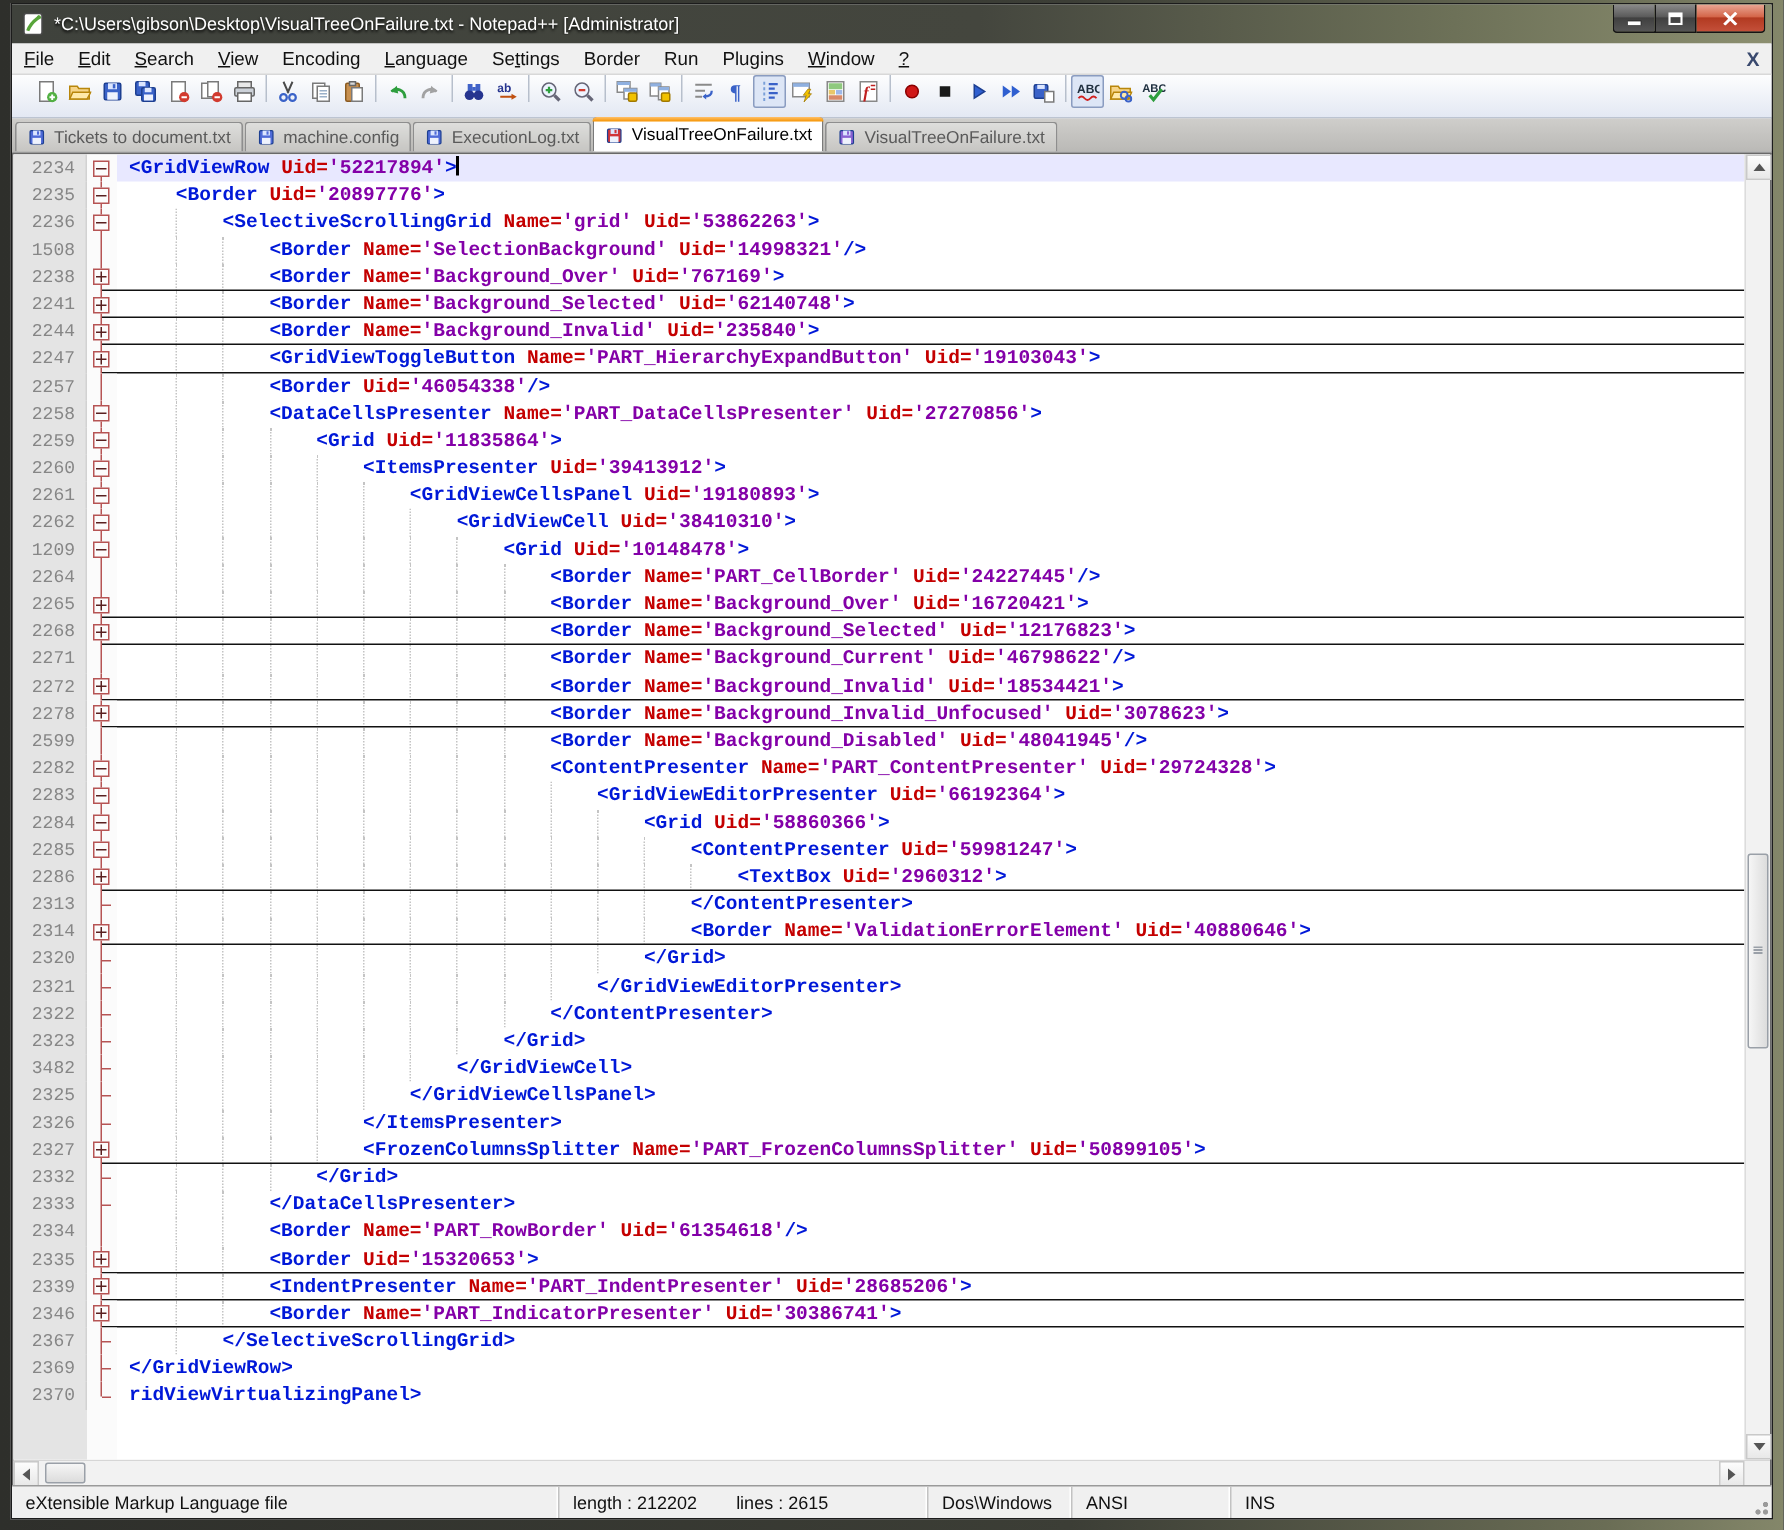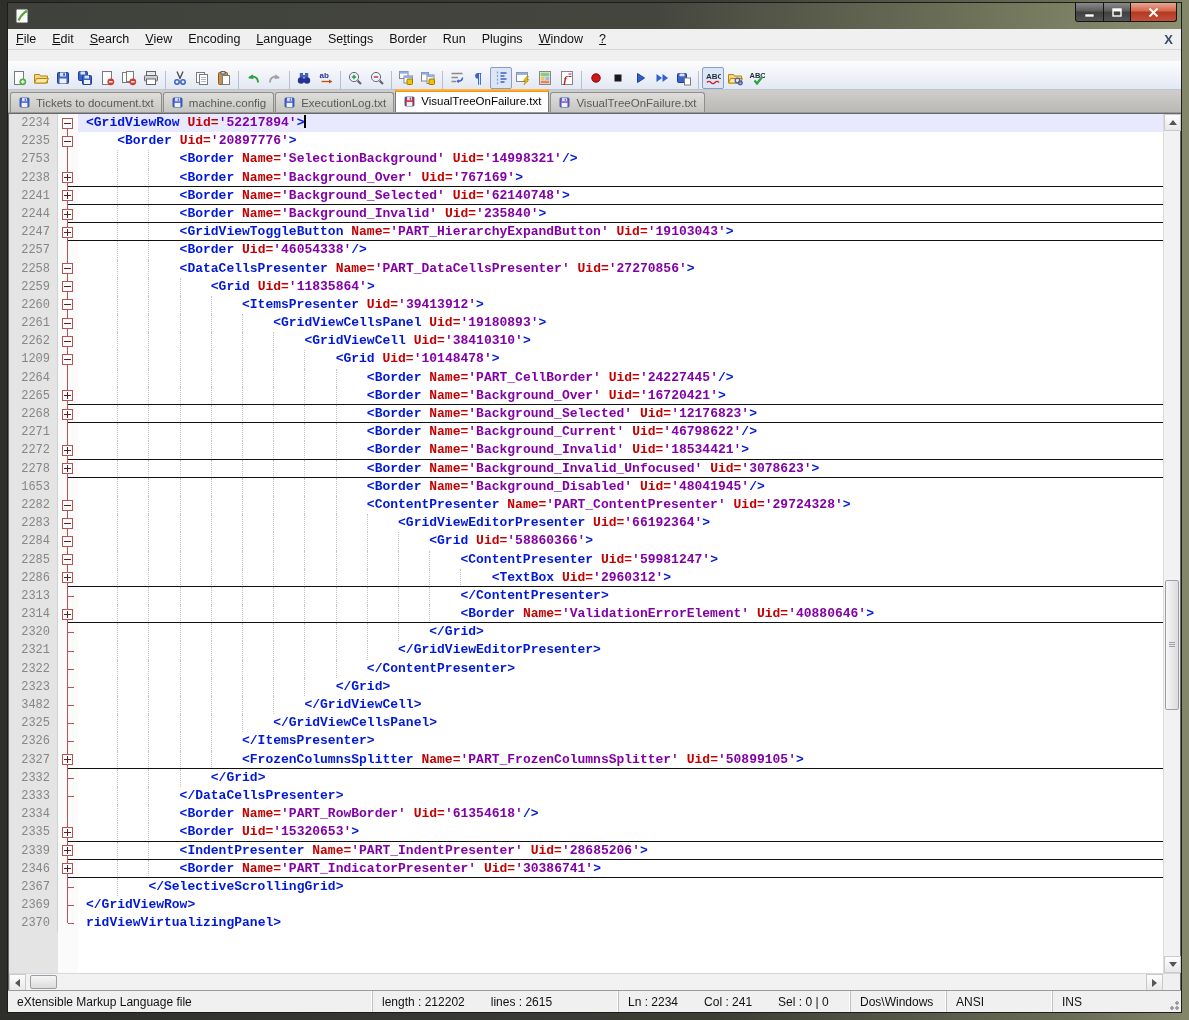--- a/index.html
+++ b/index.html
@@ -25,21 +25,21 @@
     background:linear-gradient(#e9a694,#d4664a 45%,#b23a21 50%,#c4503a);}
 
   
   .menubar{height:21px;background:#f0f0f0;display:flex;align-items:center;
     font-size:12.5px;color:#111;border-bottom:1px solid #d8d8d8;flex:0 0 auto;position:relative;}
   .mitem{padding:2px 8px;cursor:default;}
   .menu-close-x{position:absolute;right:8px;font-weight:bold;color:#39496e;font-size:13px;}
 
   
   .toolbar{height:29px;background:linear-gradient(#fdfdfe,#e3e8f3);
-    border-bottom:1px solid #bcc4d1;display:flex;align-items:flex-end;padding-left:0;flex:0 0 auto;margin-top:11px;}
+    border-bottom:1px solid #bcc4d1;display:flex;align-items:flex-start;padding-left:12px;flex:0 0 auto;}
   .tbtn{width:22px;height:22px;display:flex;align-items:center;justify-content:center;border:1px solid transparent;border-radius:2px;}
   .tbtn svg{width:16px;height:16px;}
   .tbtn.pressed{border:1px solid #8a9cc0;background:#dde6f6;}
   .tsep{width:1px;height:18px;background:#b7bfcc;margin:0 3px;}
 
   
   .tabbar{height:23px;background:linear-gradient(#cfcecb,#bab9b6);display:flex;align-items:flex-end;
     padding-left:2px;flex:0 0 auto;border-bottom:1px solid #989898;}
   .tab{height:20px;display:flex;align-items:center;padding:0 7px;margin-right:1px;
     background:linear-gradient(#dededc,#c6c5c2);border:1px solid #8e8e8e;border-bottom:none;
@@ -115,20 +115,21 @@
 
 <div class="window">
   <div class="inner">
 
     <div class="titlebar">
       <svg class="appicon" viewBox="0 0 16 16">
         <rect x="2" y="1" width="12" height="14" rx="1.5" fill="#fff" stroke="#4a4a4a"></rect>
         <path d="M4.5 12.5c2.5-6.5 5.5-7 8-9.5" stroke="#58a53a" stroke-width="2.2" fill="none"></path>
         <circle cx="12" cy="3.5" r="1.3" fill="#58a53a"></circle>
       </svg>
+      <span class="title-text">*C:\Users\gibson\Desktop\VisualTreeOnFailure.txt - Notepad++ [Administrator]</span>
       <div class="winbtns">
         <div class="wbtn min">
           <svg width="10" height="9" viewBox="0 0 10 9">
               <rect x="0" y="6" width="9" height="3" fill="#fff" stroke="#222" stroke-width="0.5"></rect>
             </svg>
         </div>
         <div class="wbtn max">
           <svg width="11" height="10" viewBox="0 0 11 10">
               <rect x="1" y="2" width="8" height="7" fill="none" stroke="#fff" stroke-width="1.4"></rect>
               <rect x="1" y="2" width="8" height="2.4" fill="#fff"></rect>
@@ -458,21 +459,31 @@
               <div class="num">2235</div>
               <div class="fold">
                 <span class="vl"></span>
                 <span class="bx">
                   <span class="sh"></span>
                 </span>
               </div>
               <div class="code" style="padding-left:calc(8px + 4ch)"><span class="xt">&lt;Border</span> <span class="xa">Uid=</span><span class="xv">'20897776'</span><span class="xt">&gt;</span></div>
             </div>
             <div class="row">
-              <div class="num">2753</div>
+              <div class="num">2236</div>
+              <div class="fold">
+                <span class="vl"></span>
+                <span class="bx">
+                  <span class="sh"></span>
+                </span>
+              </div>
+              <div class="code" style="padding-left:calc(8px + 8ch)"><span class="ig" style="left:calc(8px + 4ch)"></span><span class="xt">&lt;SelectiveScrollingGrid</span> <span class="xa">Name=</span><span class="xv">'grid'</span> <span class="xa">Uid=</span><span class="xv">'53862263'</span><span class="xt">&gt;</span></div>
+            </div>
+            <div class="row">
+              <div class="num">1508</div>
               <div class="fold">
                 <span class="vl"></span>
               </div>
               <div class="code" style="padding-left:calc(8px + 12ch)"><span class="ig" style="left:calc(8px + 4ch)"></span><span class="ig" style="left:calc(8px + 8ch)"></span><span class="xt">&lt;Border</span> <span class="xa">Name=</span><span class="xv">'SelectionBackground'</span> <span class="xa">Uid=</span><span class="xv">'14998321'</span><span class="xt">/&gt;</span></div>
             </div>
             <div class="row collapsed">
               <div class="num">2238</div>
               <div class="fold">
                 <span class="vl"></span>
                 <span class="bx">
@@ -634,21 +645,21 @@
               <div class="fold">
                 <span class="vl"></span>
                 <span class="bx">
                   <span class="sh"></span>
                   <span class="sv"></span>
                 </span>
               </div>
               <div class="code" style="padding-left:calc(8px + 36ch)"><span class="ig" style="left:calc(8px + 4ch)"></span><span class="ig" style="left:calc(8px + 8ch)"></span><span class="ig" style="left:calc(8px + 12ch)"></span><span class="ig" style="left:calc(8px + 16ch)"></span><span class="ig" style="left:calc(8px + 20ch)"></span><span class="ig" style="left:calc(8px + 24ch)"></span><span class="ig" style="left:calc(8px + 28ch)"></span><span class="ig" style="left:calc(8px + 32ch)"></span><span class="xt">&lt;Border</span> <span class="xa">Name=</span><span class="xv">'Background_Invalid_Unfocused'</span> <span class="xa">Uid=</span><span class="xv">'3078623'</span><span class="xt">&gt;</span></div>
             </div>
             <div class="row">
-              <div class="num">1653</div>
+              <div class="num">2599</div>
               <div class="fold">
                 <span class="vl"></span>
               </div>
               <div class="code" style="padding-left:calc(8px + 36ch)"><span class="ig" style="left:calc(8px + 4ch)"></span><span class="ig" style="left:calc(8px + 8ch)"></span><span class="ig" style="left:calc(8px + 12ch)"></span><span class="ig" style="left:calc(8px + 16ch)"></span><span class="ig" style="left:calc(8px + 20ch)"></span><span class="ig" style="left:calc(8px + 24ch)"></span><span class="ig" style="left:calc(8px + 28ch)"></span><span class="ig" style="left:calc(8px + 32ch)"></span><span class="xt">&lt;Border</span> <span class="xa">Name=</span><span class="xv">'Background_Disabled'</span> <span class="xa">Uid=</span><span class="xv">'48041945'</span><span class="xt">/&gt;</span></div>
             </div>
             <div class="row">
               <div class="num">2282</div>
               <div class="fold">
                 <span class="vl"></span>
                 <span class="bx">
@@ -889,27 +900,20 @@
       </div>
     </div>
 
     <div class="statusbar">
       <div class="scell" style="width:365px;">eXtensible Markup Language file</div>
       <div class="scell" style="width:246px;">
         <span>length : 212202</span>
           <span class="gap"></span>
         <span>lines : 2615</span>
       </div>
-      <div class="scell" style="width:232px;">
-        <span>Ln : 2234</span>
-          <span class="gap"></span>
-        <span>Col : 241</span>
-          <span class="gap"></span>
-        <span>Sel : 0 | 0</span>
-      </div>
       <div class="scell" style="width:96px;">Dos\Windows</div>
       <div class="scell" style="width:106px;">ANSI</div>
       <div class="scell" style="flex:1;border-right:none;box-shadow:none;">INS</div>
       <div class="grip"></div>
     </div>
 
   </div>
 </div>
 
 </body></html>

